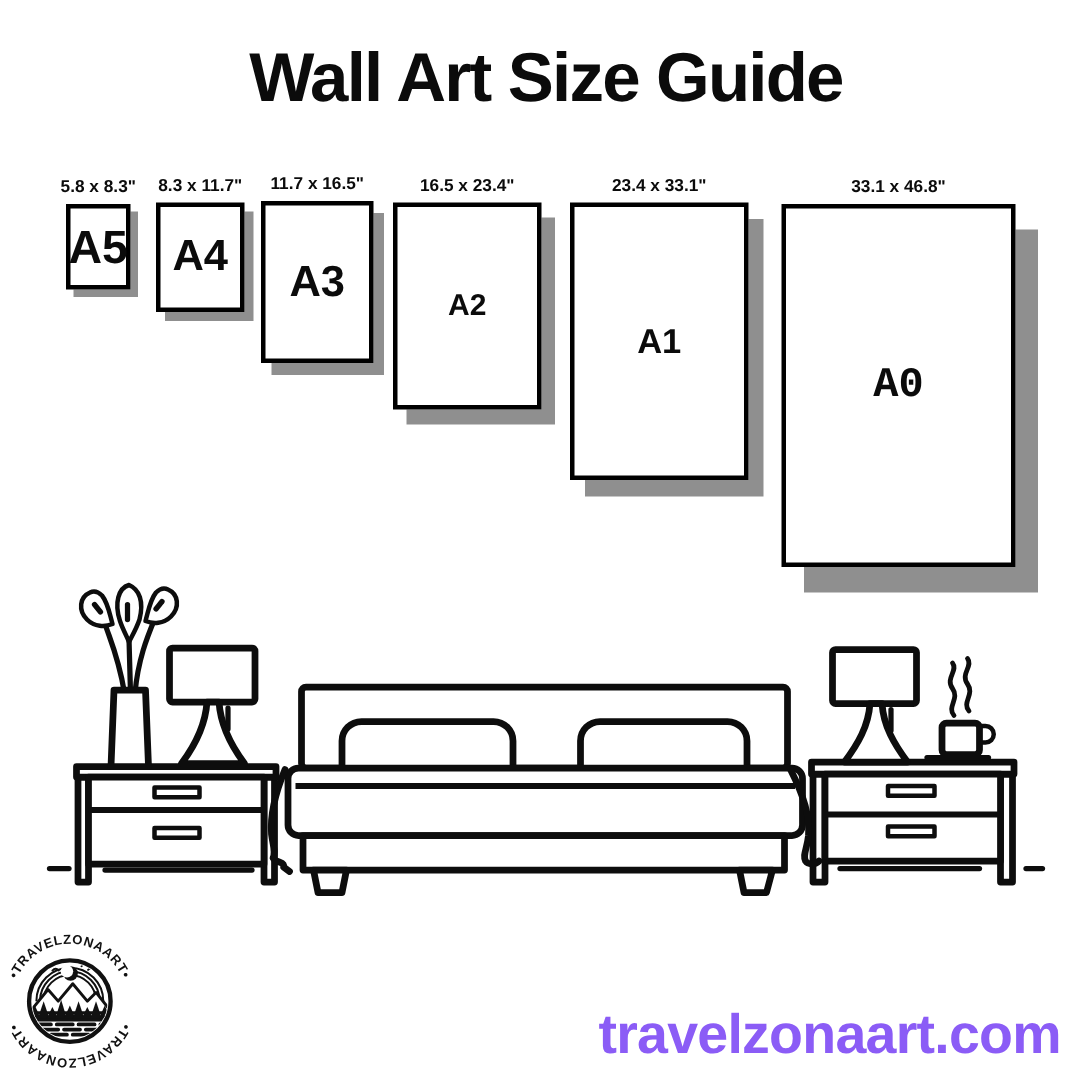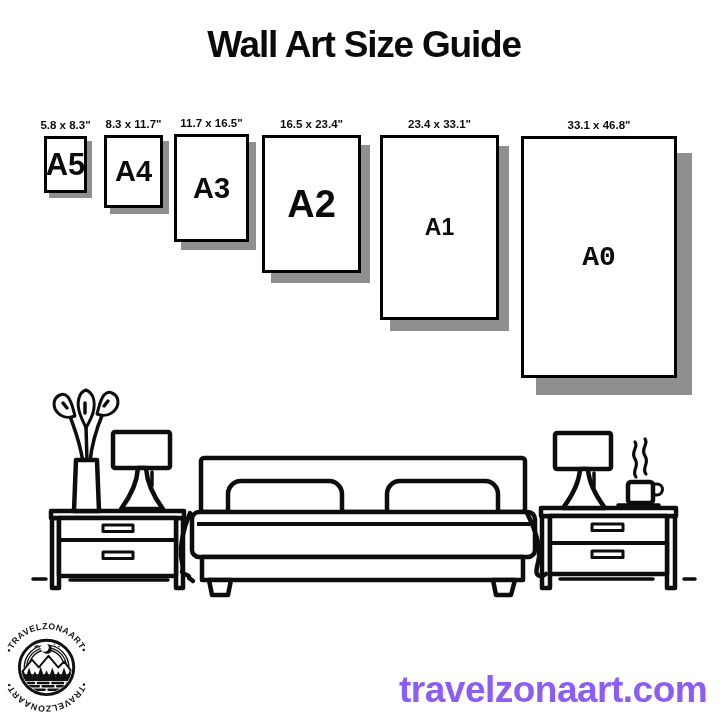--- a/index.html
+++ b/index.html
@@ -2,21 +2,21 @@
 <html><head>
 <meta charset="utf-8">
 <style>
   html,body{margin:0;padding:0;}
   body{
     width:720px;height:720px;position:relative;overflow:hidden;
     background:#ffffff;font-family:"Liberation Sans", sans-serif;color:#0d0d0d;
   }
   .page-title{
     position:absolute;top:24px;left:0;right:0;text-align:center;
-    font-size:37px;font-weight:bold;letter-spacing:-1.2px;color:#0b0b0b;margin-left:8px;
+    font-size:46px;font-weight:bold;letter-spacing:-1.2px;color:#0b0b0b;margin-left:8px;
   }
   
   .frame-group{position:absolute;}
   .size-label{
     position:absolute;top:-17px;left:50%;transform:translateX(-50%);
     font-size:11.5px;font-weight:bold;white-space:nowrap;color:#0b0b0b;
   }
   .frame-box{
     position:absolute;left:0;top:0;width:100%;height:100%;box-sizing:border-box;
     background:#fff;border:3.5px solid #000;
@@ -27,21 +27,21 @@
   .f-a5 .frame-box{box-shadow:5px 5px 0 0 #8f8f8f;}
   .f-a5 .frame-letter{font-size:31px;}
   .f-a4{left:104px;top:135px;width:59px;height:73px;}
   .f-a4 .frame-box{box-shadow:6px 6px 0 0 #8f8f8f;text-align:right;}
   .f-a4 .frame-letter{font-size:29px;}
   .f-a3{left:174px;top:134px;width:75px;height:108px;}
   .f-a3 .frame-box{box-shadow:7px 8px 0 0 #8f8f8f;align-items:center;}
   .f-a3 .frame-letter{font-size:29px;}
   .f-a2{left:262px;top:135px;width:99px;height:138px;}
   .f-a2 .frame-box{box-shadow:9px 10px 0 0 #8f8f8f;}
-  .f-a2 .frame-letter{font-size:38px;}
+  .f-a2 .frame-letter{font-size:20px;}
   .f-a1{left:380px;top:135px;width:119px;height:185px;}
   .f-a1 .frame-box{box-shadow:10px 11px 0 0 #8f8f8f;}
   .f-a1 .frame-letter{font-size:23px;}
   .f-a0{left:521px;top:136px;width:156px;height:242px;}
   .f-a0 .frame-box{box-shadow:15px 17px 0 0 #8f8f8f;}
   .f-a0 .frame-letter{font-size:28px;font-family:Liberation Mono, monospace;}
   
   .scene{position:absolute;left:0;top:380px;width:720px;height:230px;}
   .ln{fill:#fff;stroke:#0d0d0d;stroke-width:4.5;stroke-linejoin:round;}
   .ln2{fill:#fff;stroke:#0d0d0d;stroke-width:3;stroke-linejoin:round;}

